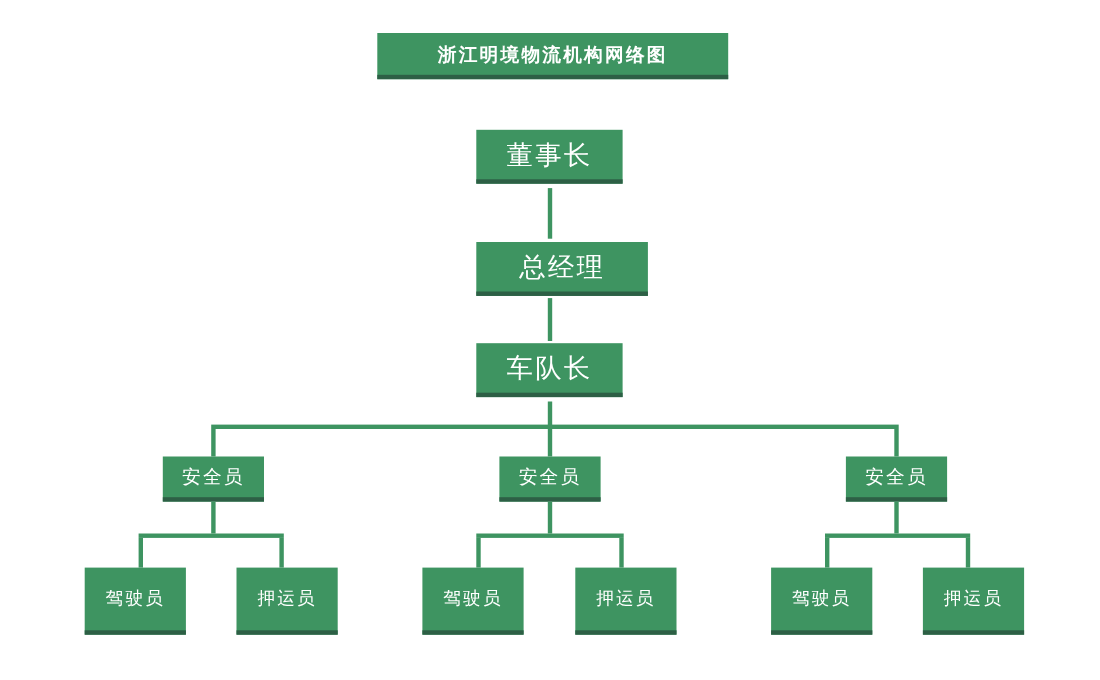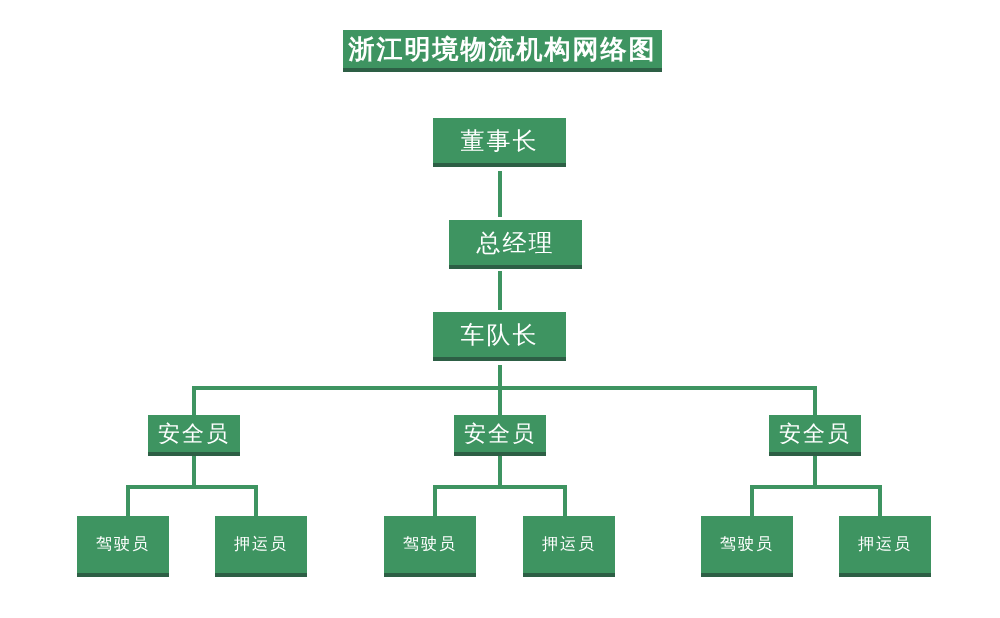--- a/index.html
+++ b/index.html
@@ -34,44 +34,44 @@
   .title-box {
     position: absolute;
     left: 343px; top: 30px;
     width: 319px; height: 38px;
     background: var(--green);
     border-bottom: 4px solid var(--shadow);
     color: var(--text);
     display: flex;
     align-items: center;
     justify-content: center;
-    font-size: 26px;
+    font-size: 17px;
     font-weight: bold;
     letter-spacing: 2px;
   }
   .lvl-top { font-size: 24px; }
-  .lvl-mid { font-size: 22px; }
+  .lvl-mid { font-size: 17px; }
   .lvl-bot { font-size: 16px; }
   .vline, .hline {
     position: absolute;
     background: var(--line);
   }
   .vline { width: 4px; }
   .hline { height: 4px; }
 </style>
 </head>
 <body>
 
 <div class="canvas">
 
   <div class="title-box">浙江明境物流机构网络图</div>
 
   <div class="node lvl-top" style="left:433px; top:118px; width:133px; height:45px;">董事长</div>
 
-  <div class="node lvl-top" style="left:449px; top:220px; width:133px; height:45px;">总经理</div>
+  <div class="node lvl-top" style="left:433px; top:220px; width:156px; height:45px;">总经理</div>
 
   <div class="node lvl-top" style="left:433px; top:312px; width:133px; height:45px;">车队长</div>
 
   <div class="node lvl-mid" style="left:148px; top:415px; width:92px; height:37px;">安全员</div>
   <div class="node lvl-mid" style="left:454px; top:415px; width:92px; height:37px;">安全员</div>
   <div class="node lvl-mid" style="left:769px; top:415px; width:92px; height:37px;">安全员</div>
 
   <div class="node lvl-bot" style="left:77px;  top:516px; width:92px; height:57px;">驾驶员</div>
   <div class="node lvl-bot" style="left:215px; top:516px; width:92px; height:57px;">押运员</div>
 

